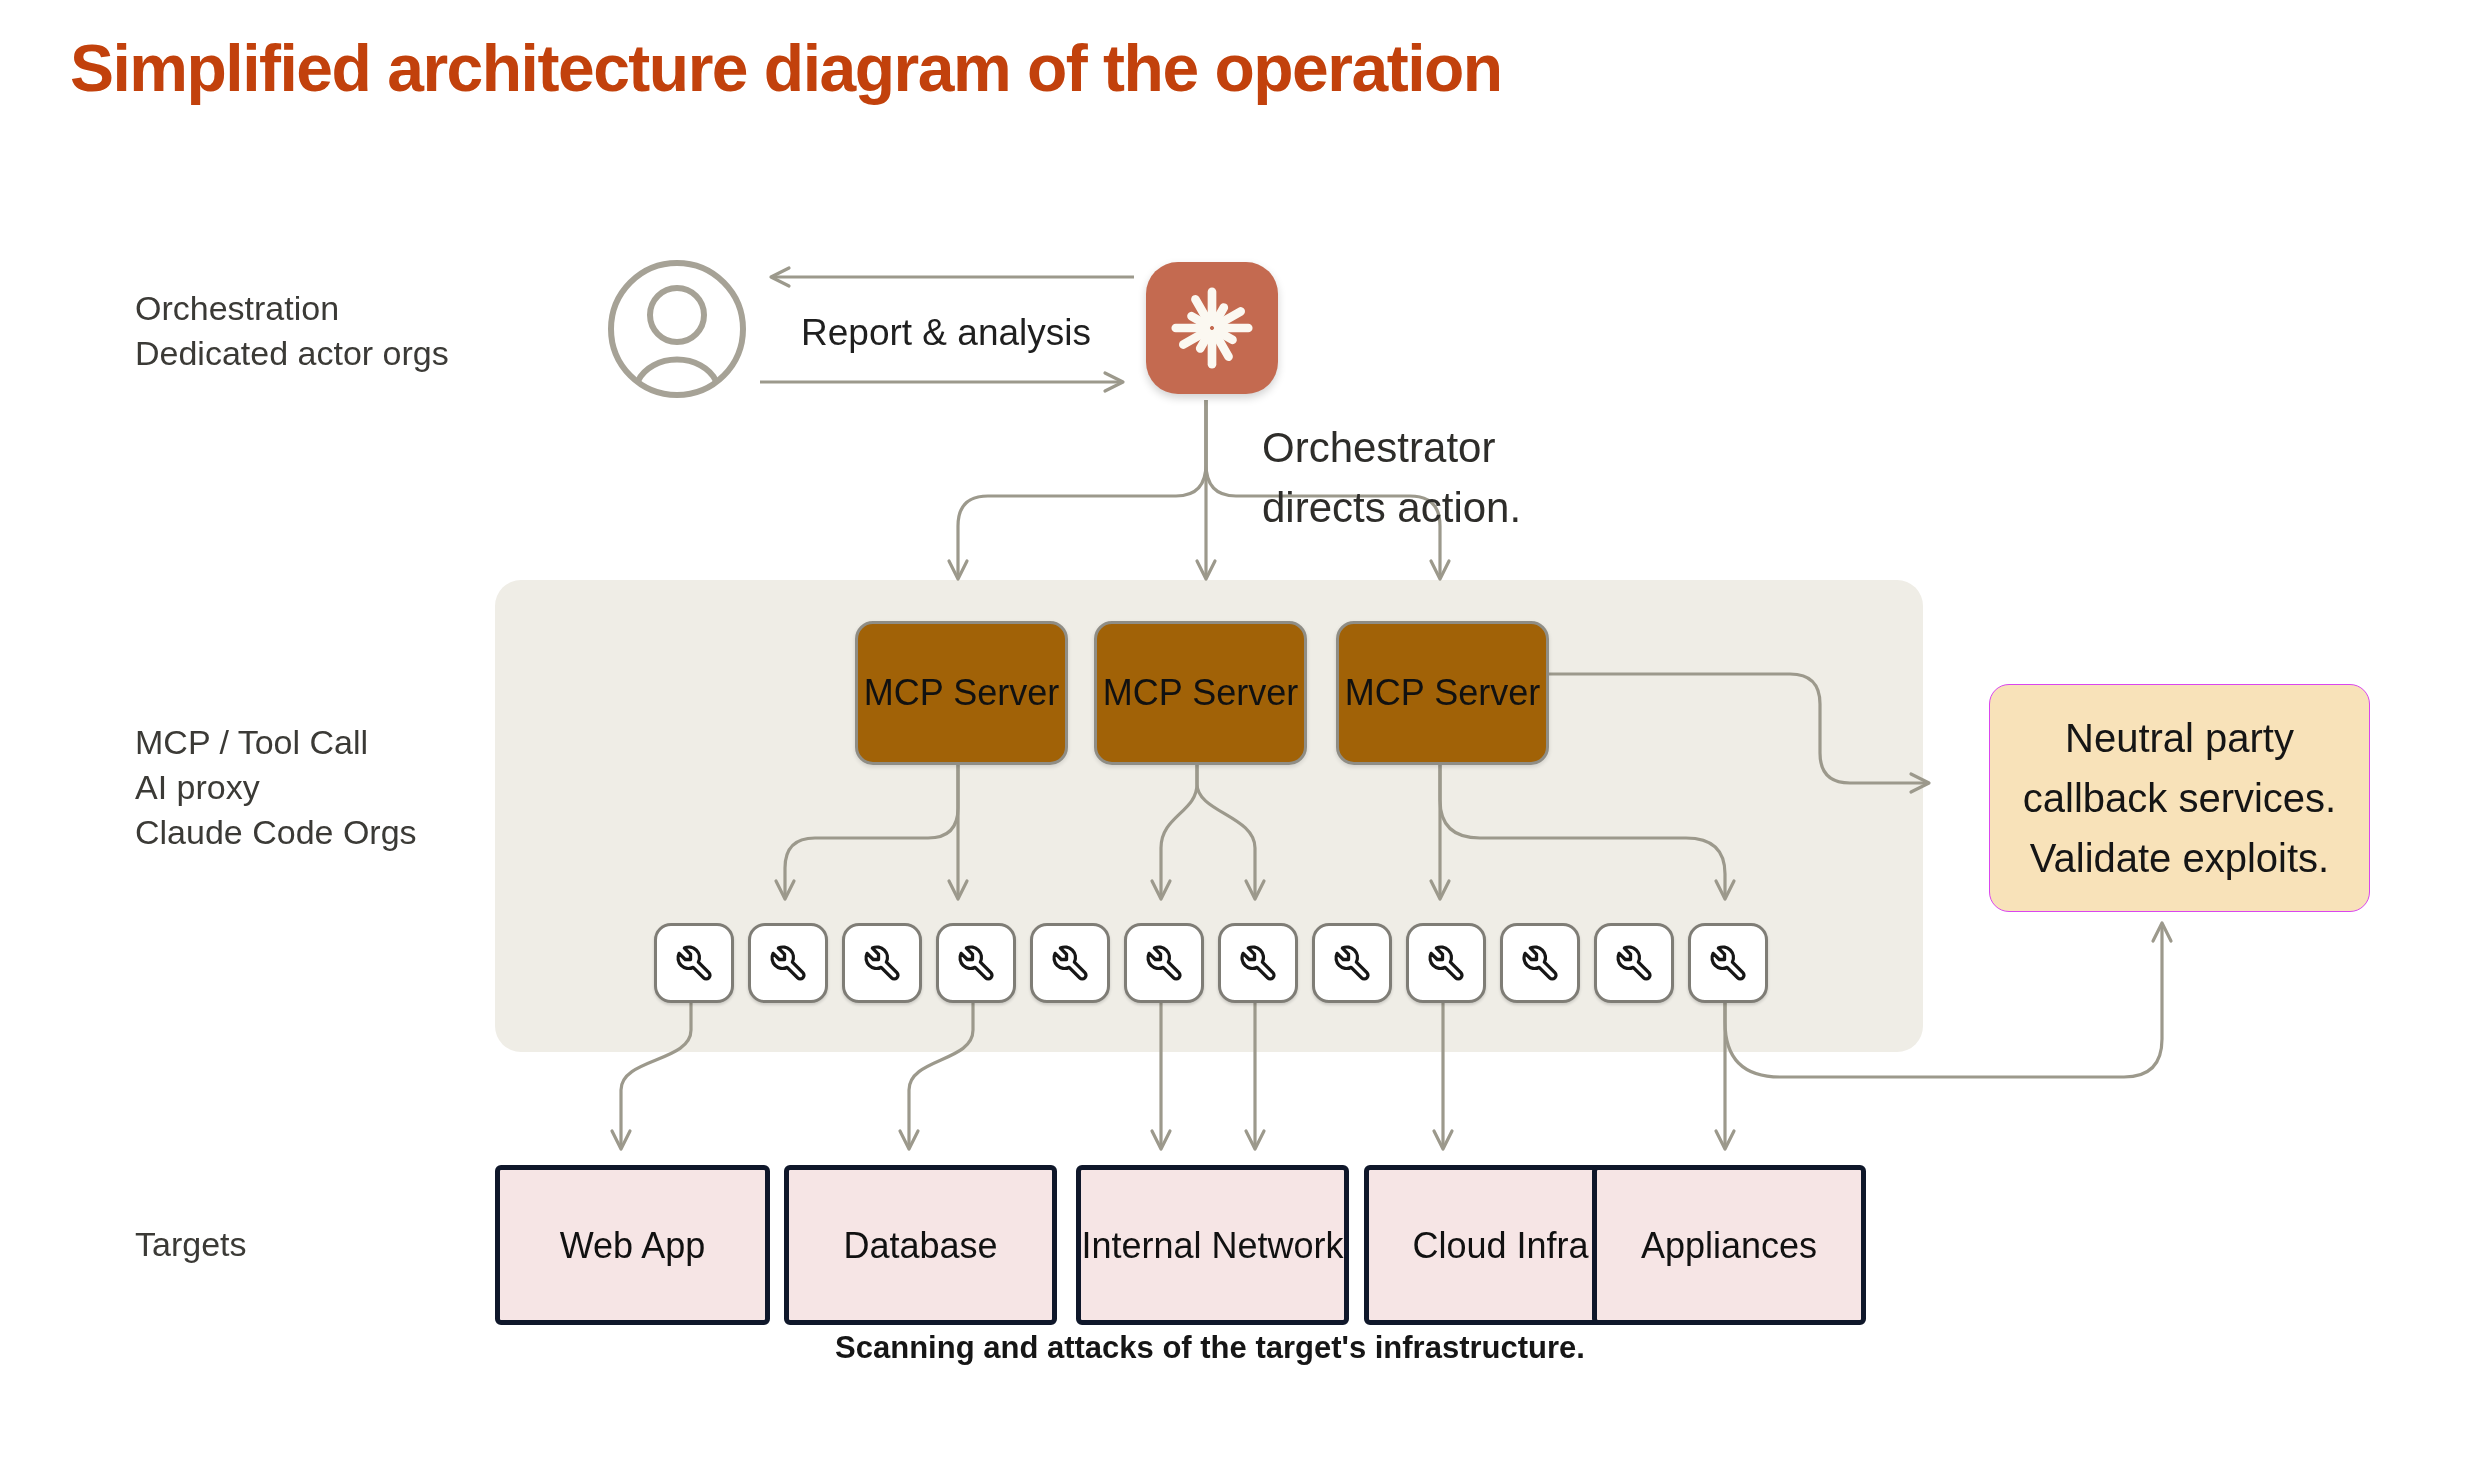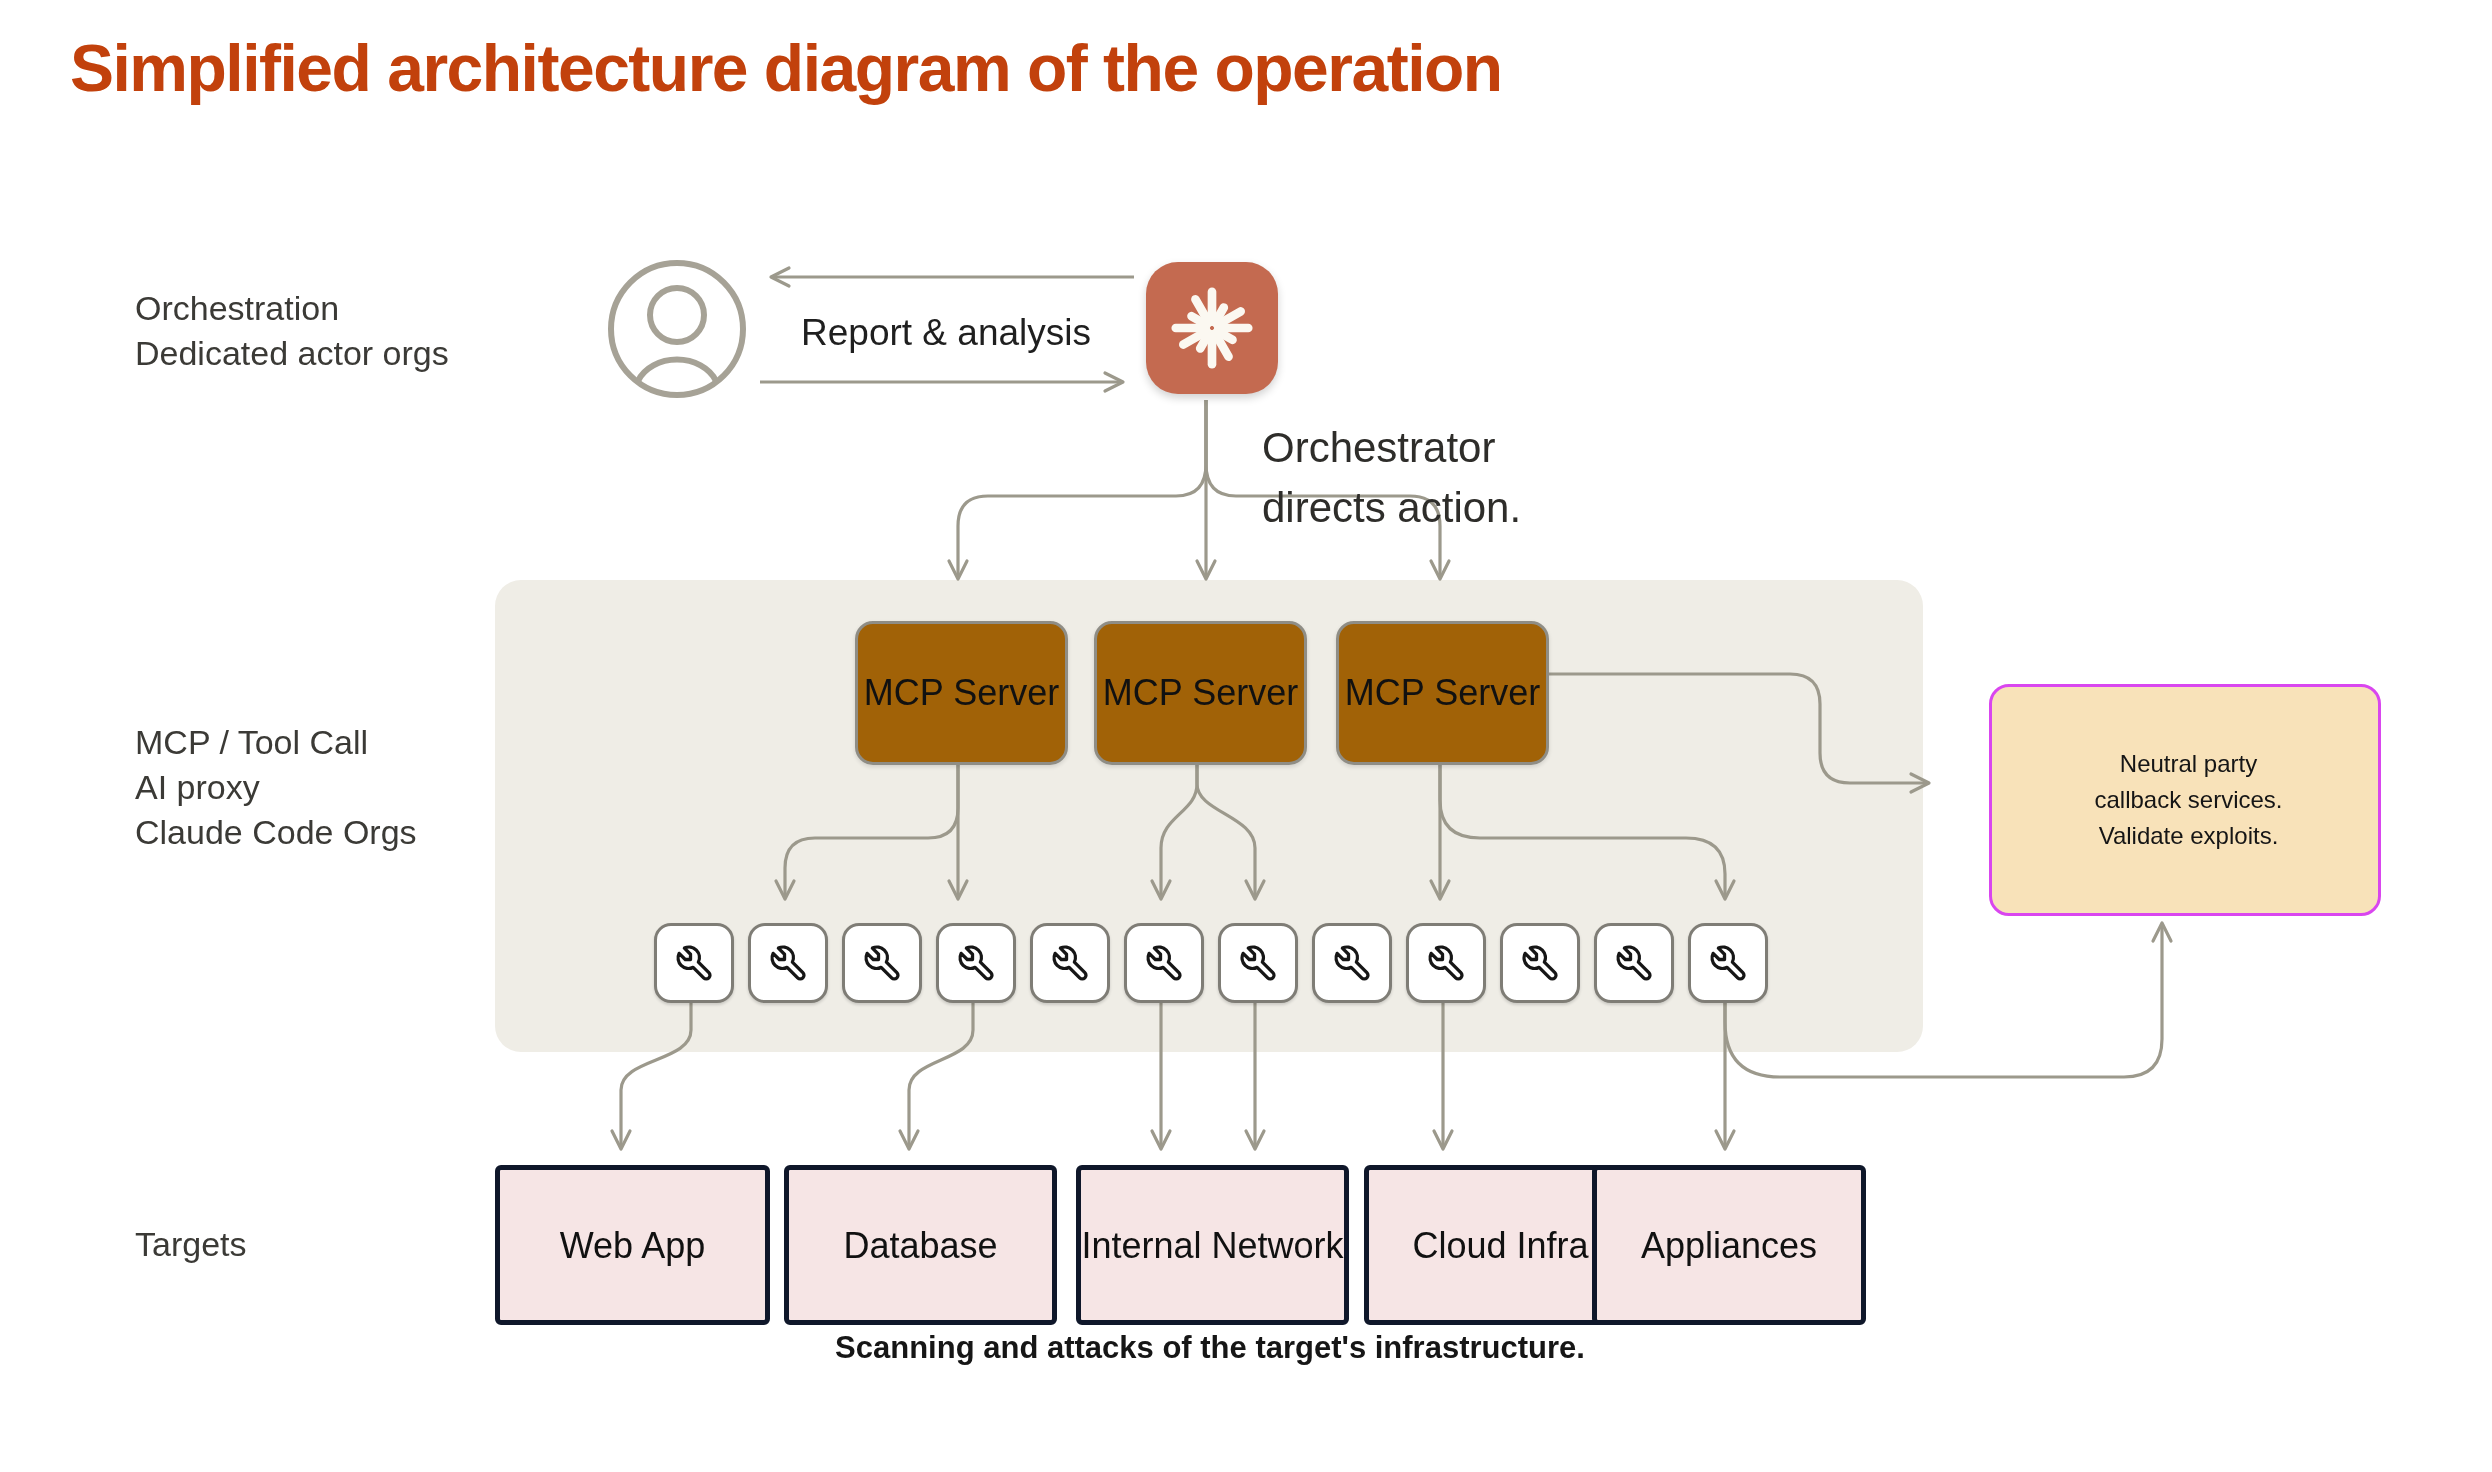--- a/index.html
+++ b/index.html
@@ -17,22 +17,22 @@
   .claude-icon{left:1146px;top:262px;width:132px;height:132px;border-radius:32px;background:#C46A50;
     display:flex;align-items:center;justify-content:center;box-shadow:0 4px 8px rgba(0,0,0,0.18);}
   .person-icon{left:603px;top:255px;width:148px;height:148px;}
   .report-label{left:770px;top:312px;width:352px;text-align:center;font-size:37px;color:#1f1f1f;}
   .directs-label{left:1262px;top:418px;font-size:42px;line-height:1.42;color:#2e2d2a;}
   .directs-label span{display:block;}
   .tool{top:923px;width:74px;height:74px;background:#ffffff;border:3px solid #7F7D76;border-radius:17px;
     display:flex;align-items:center;justify-content:center;box-shadow:0 2px 3px rgba(0,0,0,0.15);}
   .target-box{top:1165px;height:150px;background:#F6E5E5;border:5px solid #0f172a;border-radius:6px;
     display:flex;align-items:center;justify-content:center;text-align:center;font-size:36px;line-height:1.25;color:#111;}
-  .neutral-box{left:1989px;top:684px;width:379px;height:226px;background:#F8E2B9;border:3px solid #d946ef;border-radius:20px;
-    display:flex;flex-direction:column;align-items:center;justify-content:center;text-align:center;font-size:24px;line-height:1.5;color:#151515;padding-left:7px;}
+  .neutral-box{left:1989px;top:684px;width:379px;height:226px;background:#F8E2B9;border:1px solid #d946ef;border-radius:20px;
+    display:flex;flex-direction:column;align-items:center;justify-content:center;text-align:center;font-size:40px;line-height:1.5;color:#151515;}
   .neutral-box span{display:block;}
   .caption{left:495px;top:1330px;width:1430px;text-align:center;font-size:31px;font-weight:bold;color:#161616;}
 </style>
 </head>
 <body>
 
 <div class="stage">
 
   <div class="abs title">Simplified architecture diagram of the operation</div>
 

